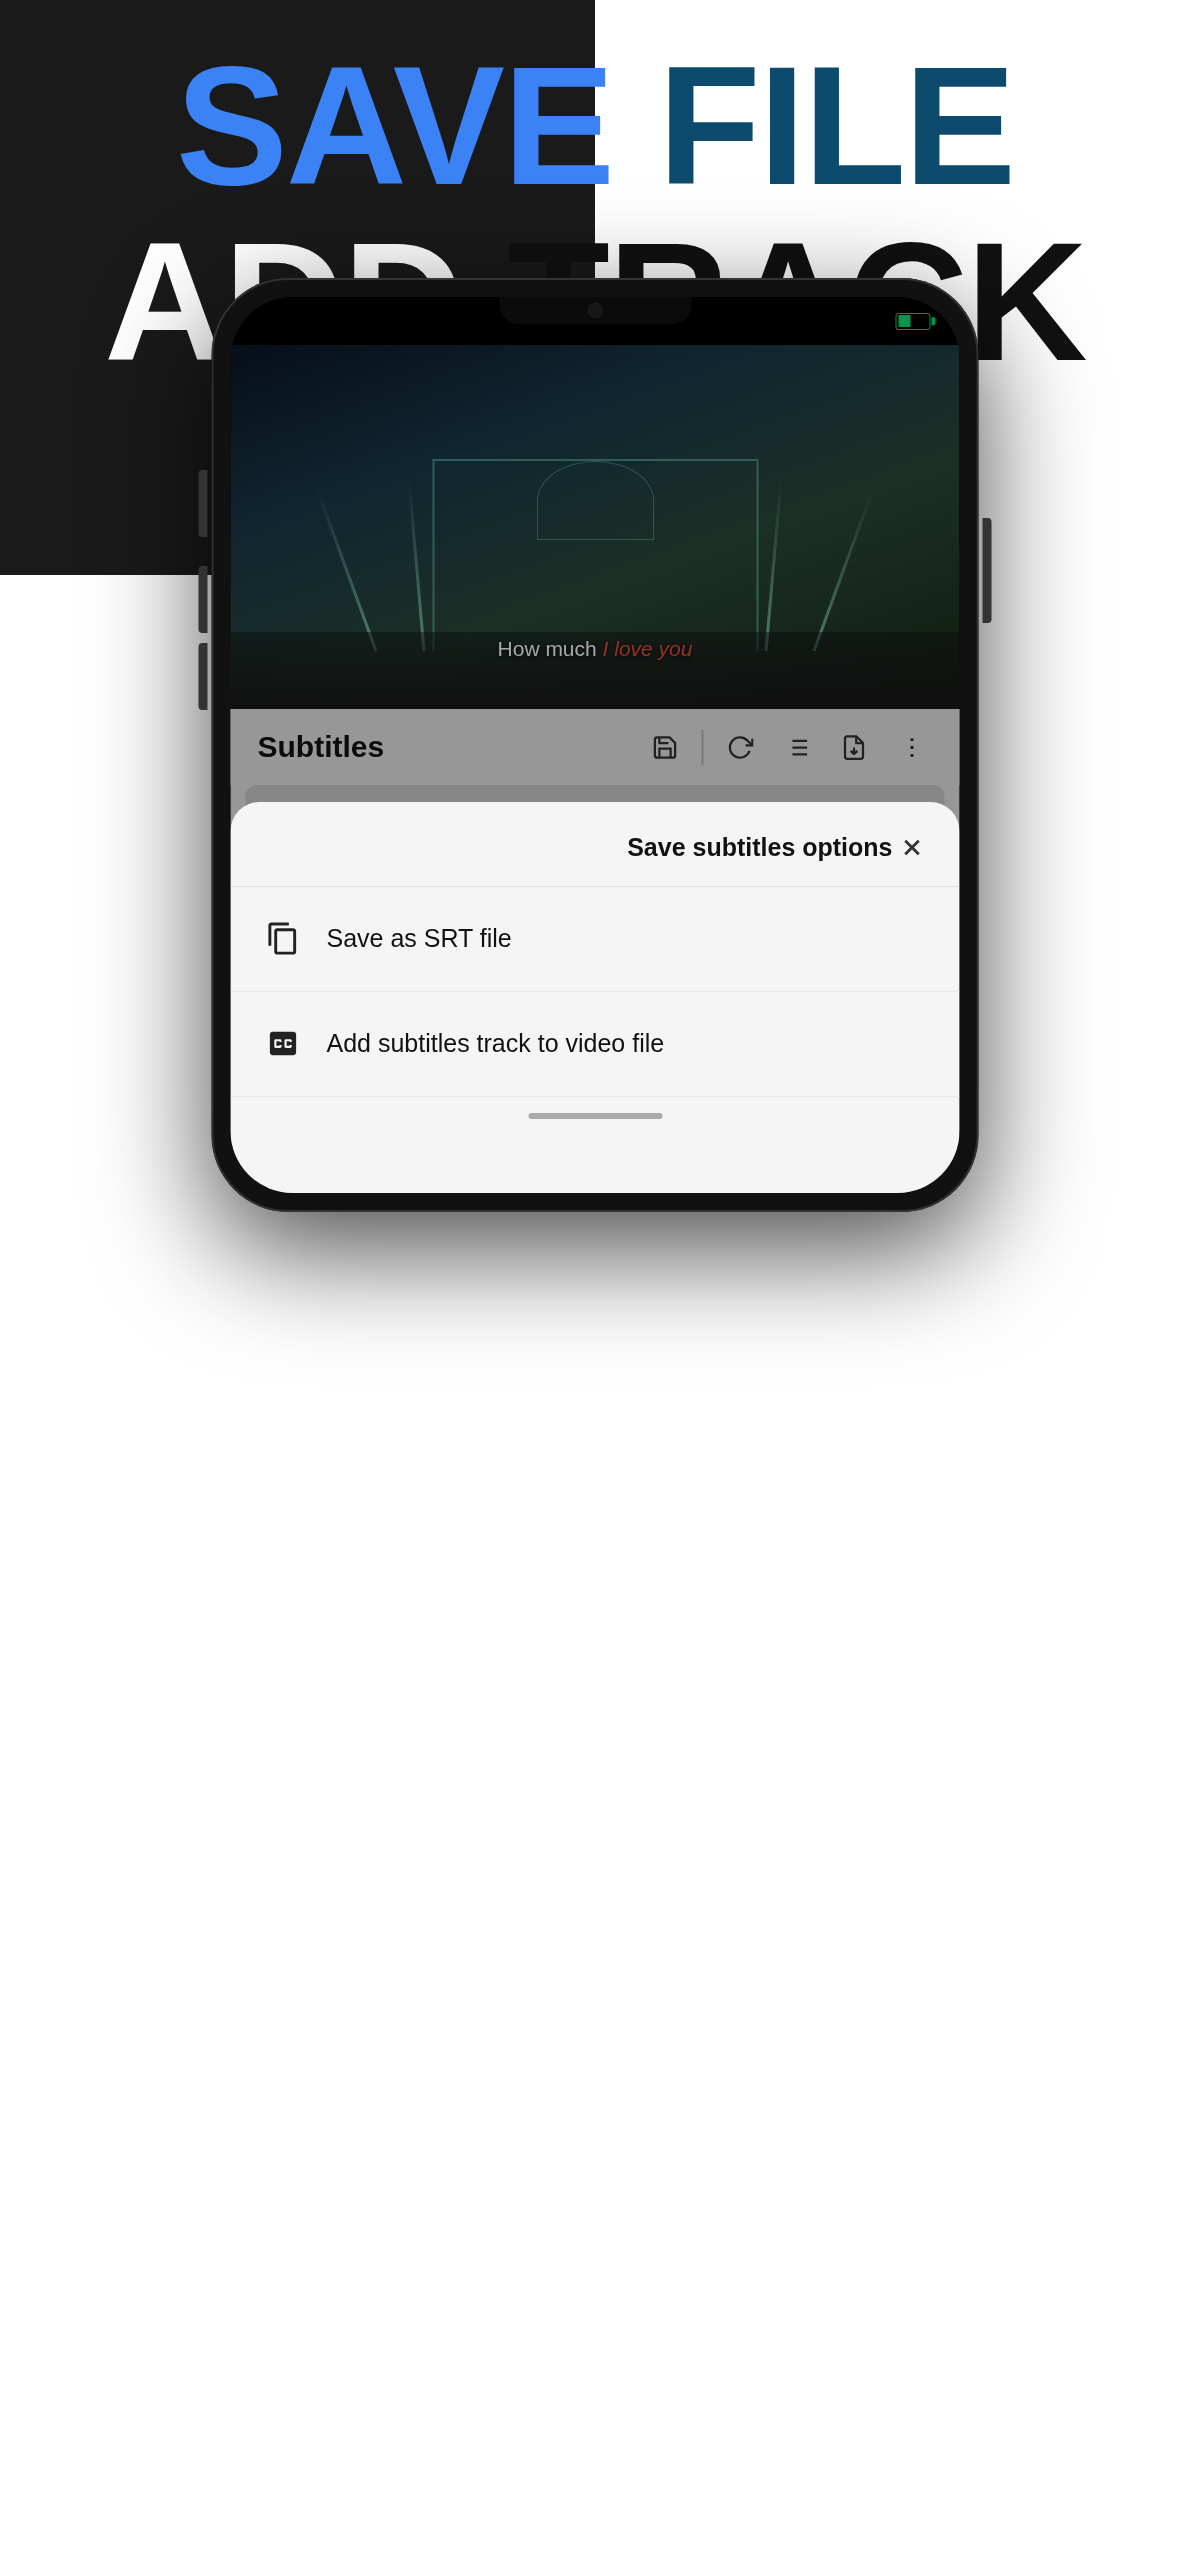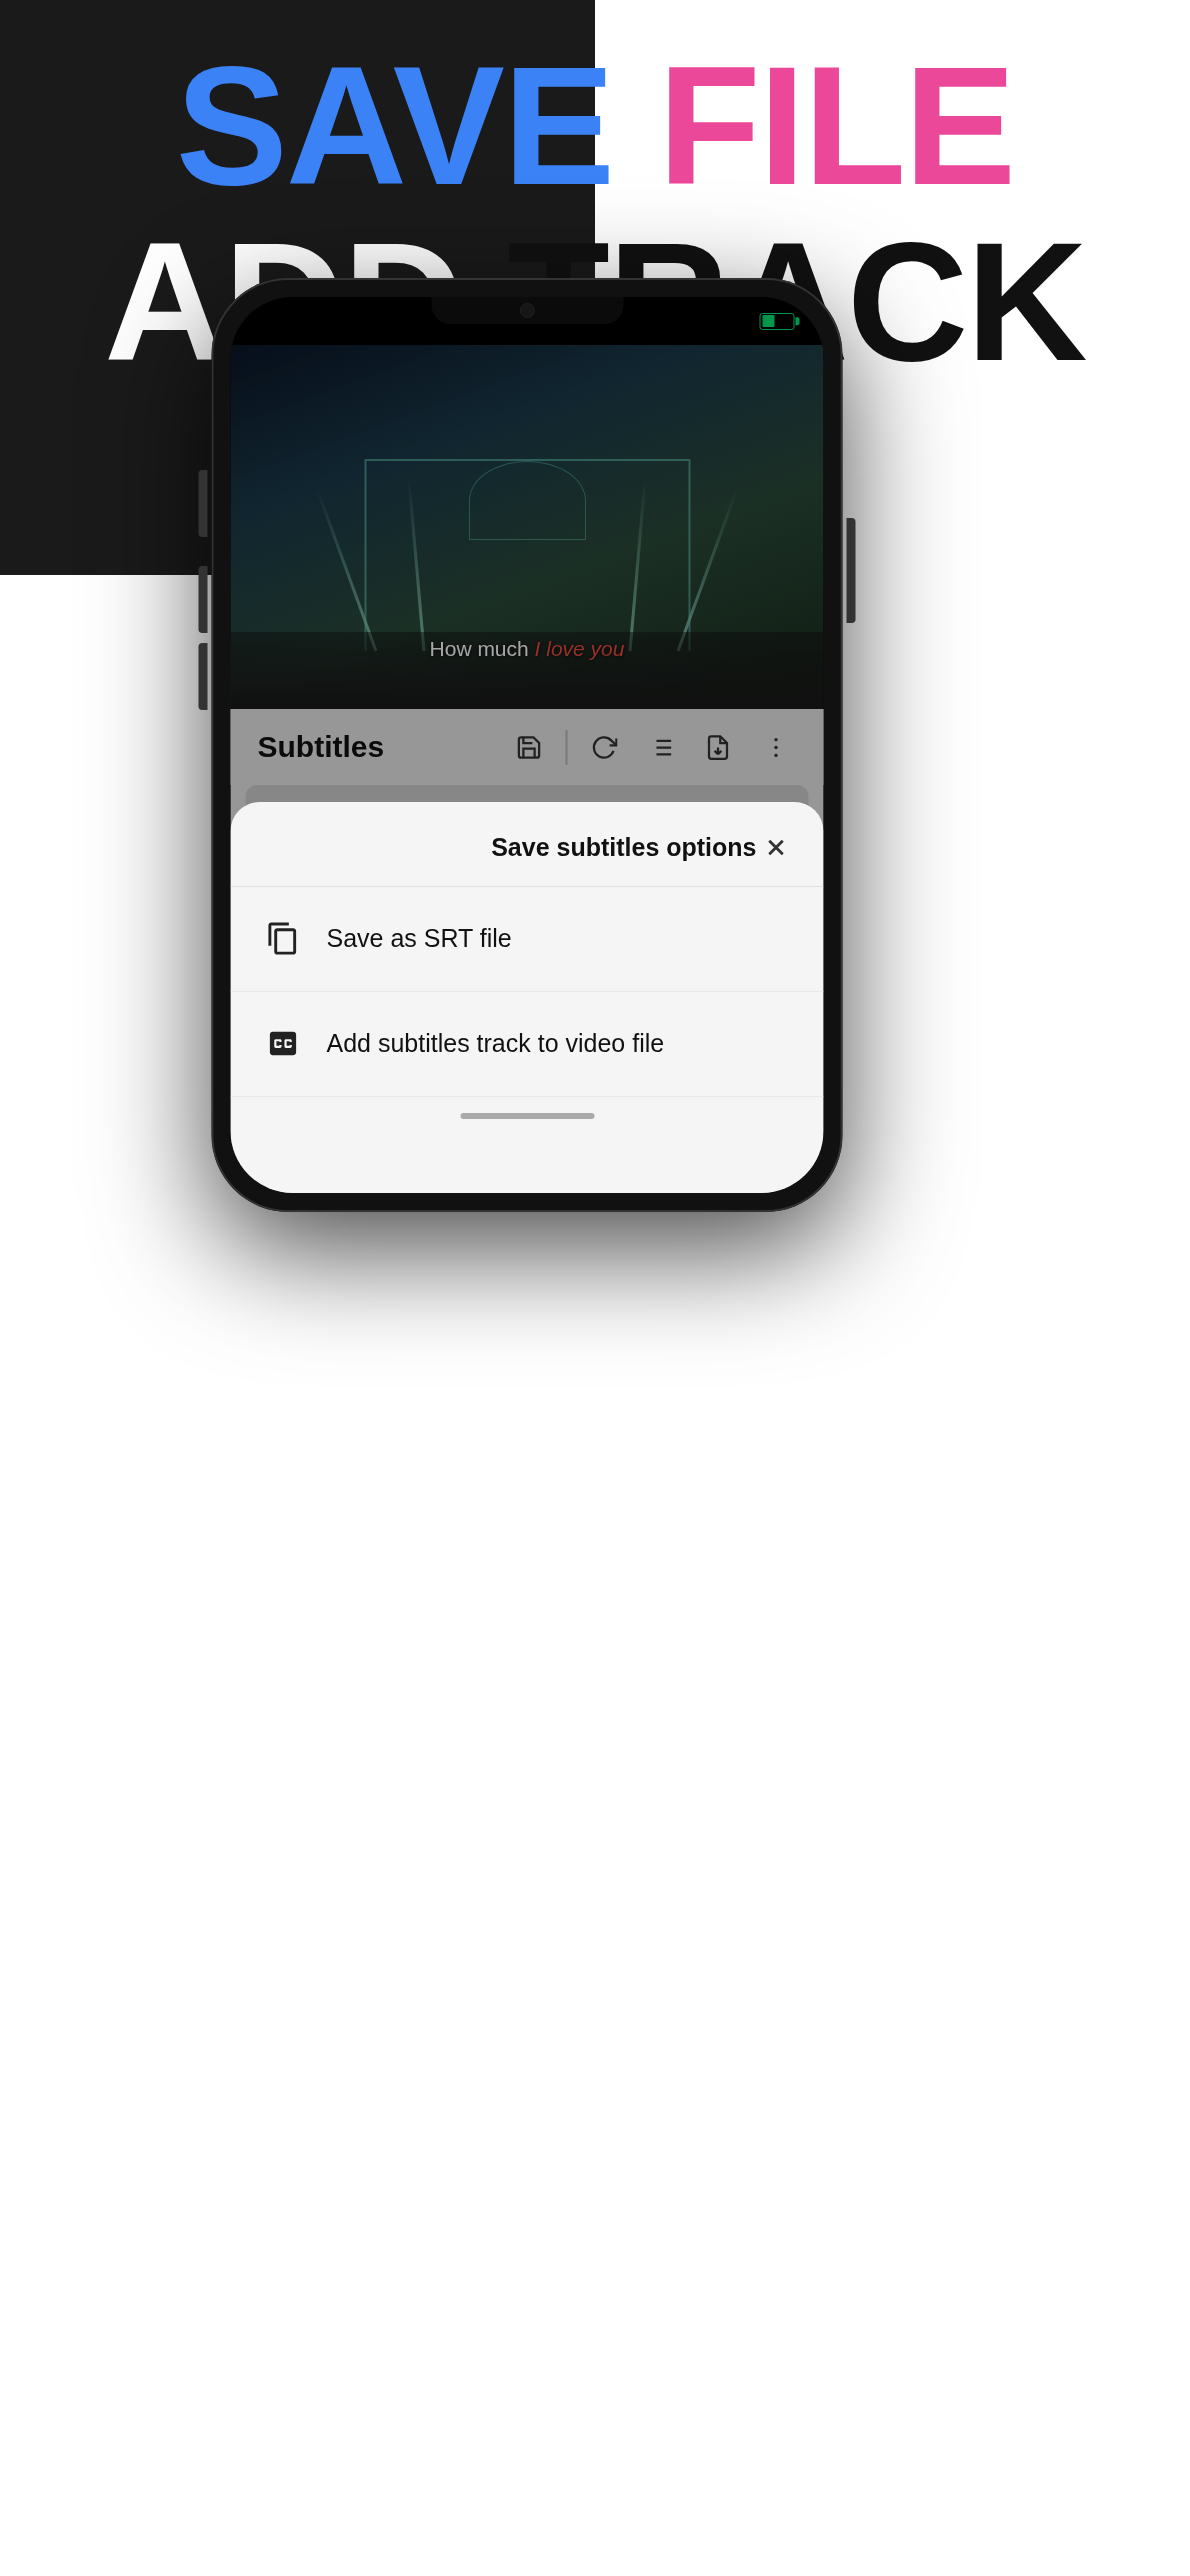--- a/index.html
+++ b/index.html
@@ -36,41 +36,41 @@
       text-align: center;
       z-index: 10;
       line-height: 1.05;
     }
     .hero-line1 {
       font-size: 168px;
       font-weight: 900;
       letter-spacing: -1.9px;
     }
     .hero-line1 .hl-dark { color: #3b82f6; }
-    .hero-line1 .hl-light { color: #ec4899; }
+    .hero-line1 .hl-light { color: #0c4a6e; }
     .hero-line2 {
       font-size: 168px;
       font-weight: 900;
       letter-spacing: -1.9px;
     }
     .hero-line2 .hl-dark { color: #ffffff; }
     .hero-line2 .hl-light { color: #111111; }
 
     
     .phone-wrapper {
       position: absolute;
       top: 278px;
       left: 50%;
       transform: translateX(-50%);
       width: 767px;
       z-index: 20;
     }
     .phone {
       position: relative;
-      width: 631px;
+      width: 767px;
       background: #111;
       border-radius: 77px;
       padding: 19px;
       box-shadow: 0 38px 115px rgba(0,0,0,0.7), inset 0 0 0 1.9px #333;
     }
     
     .phone::before {
       content: '';
       position: absolute;
       left: -13.4px;

